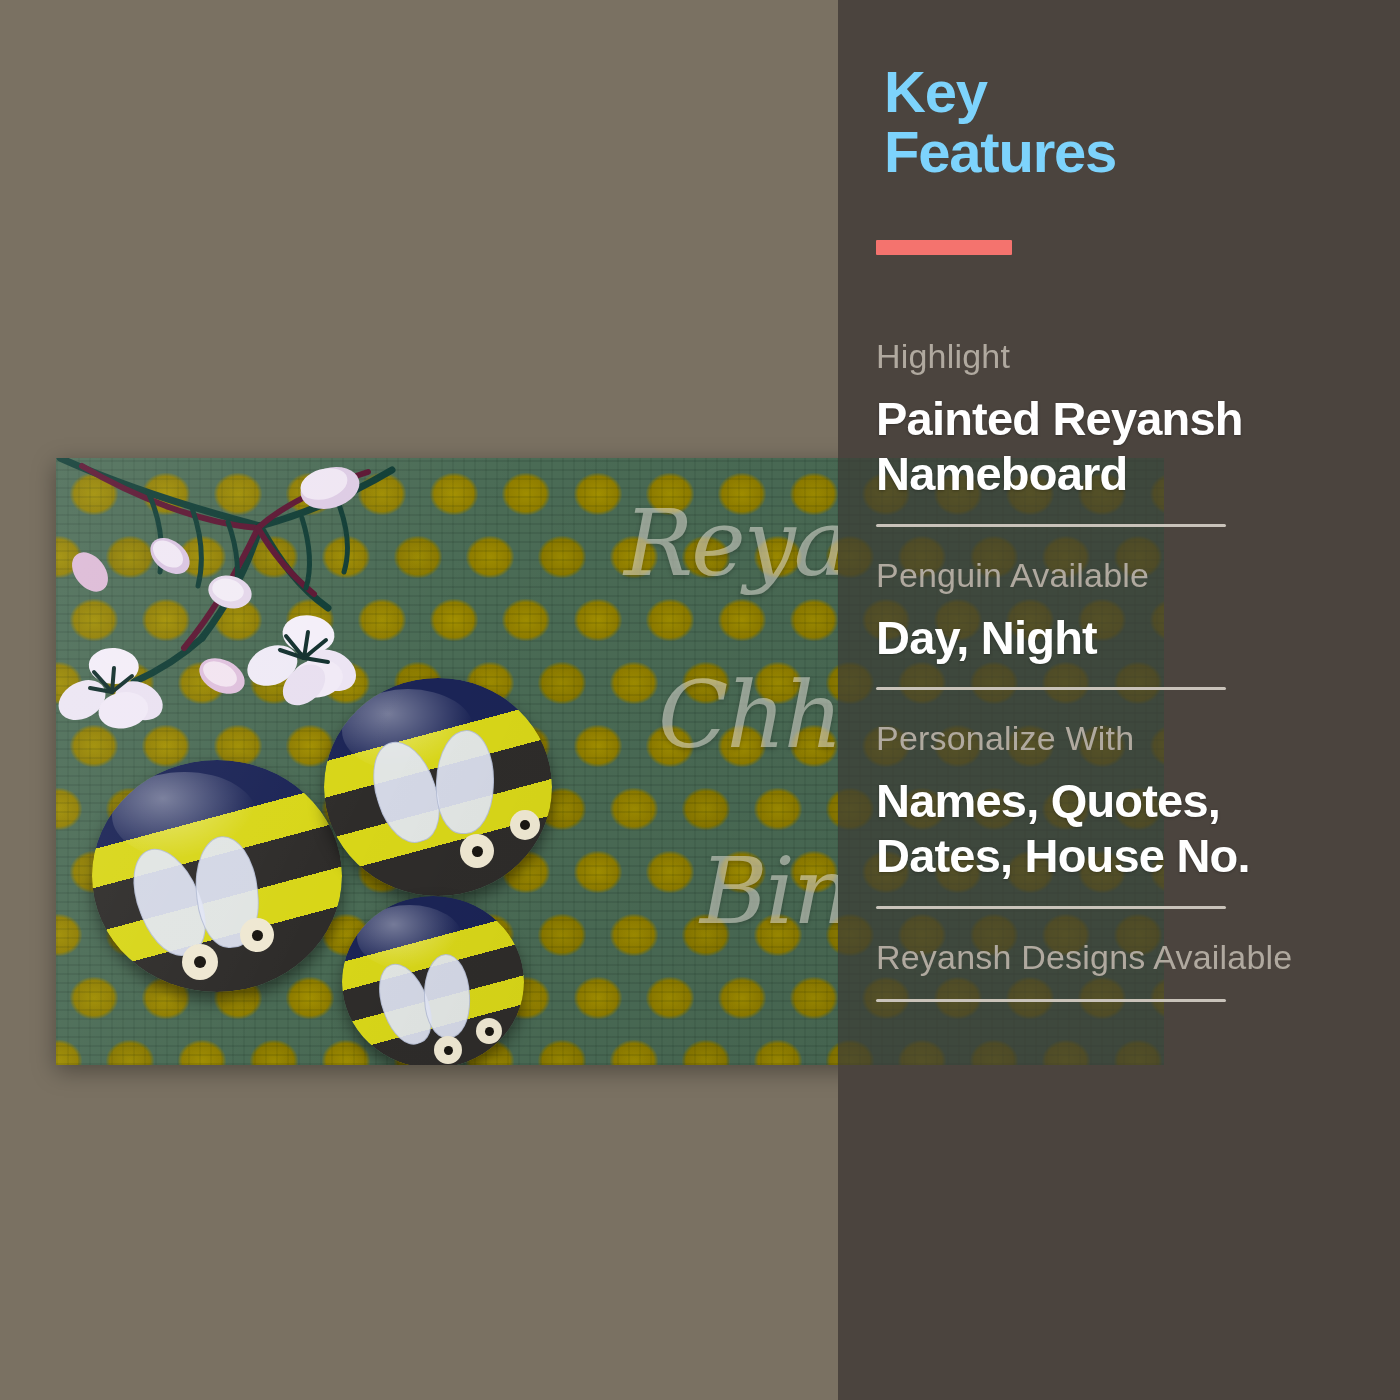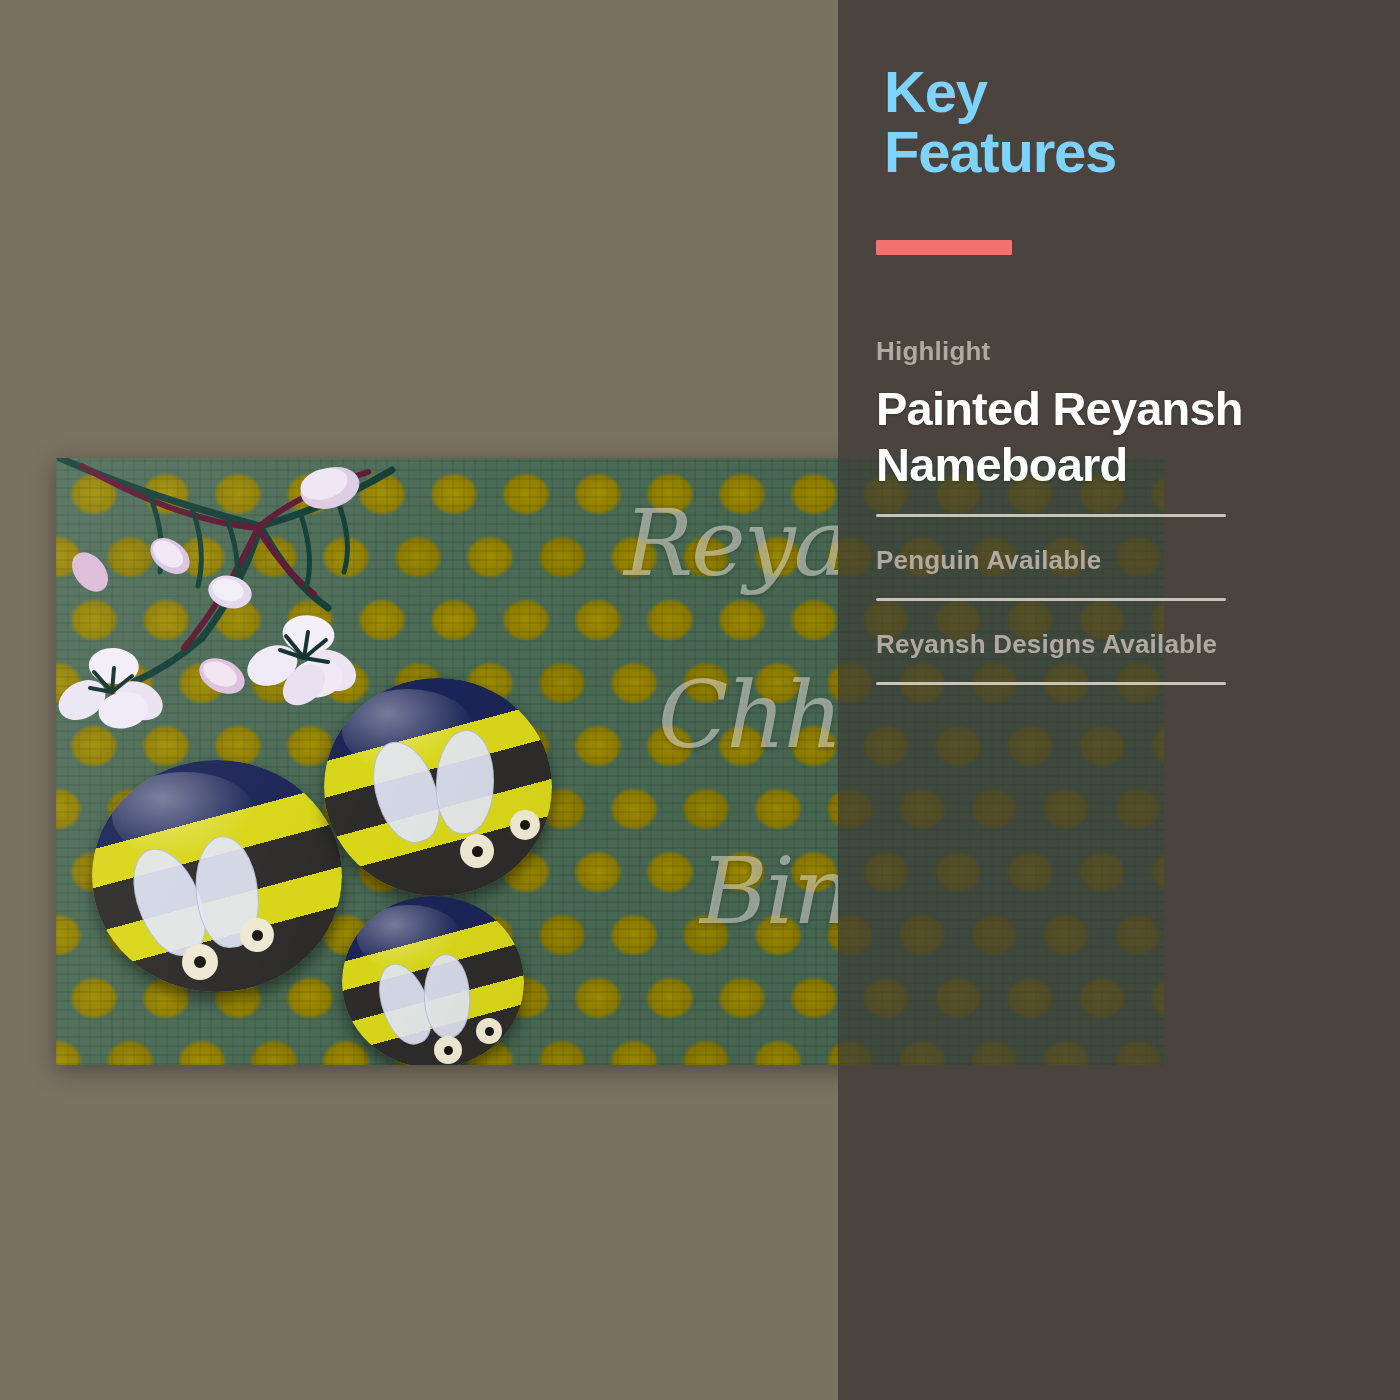--- a/index.html
+++ b/index.html
@@ -183,22 +183,22 @@
     border-radius:1px;
   }
 
   .features {
     position:absolute;
     left:38px; top:336px;
     width:490px;
   }
   .feature { position:relative; }
   .feature-label {
-    font-size:26px;
-    font-weight:700;
+    font-size:34px;
+    font-weight:400;
     color:#b0a99f;
     letter-spacing:.2px;
     line-height:1.2;
     white-space:nowrap;
   }
   .feature-value {
     margin-top:14px;
     font-size:47px;
     font-weight:700;
     color:#ffffff;
@@ -354,23 +354,30 @@
 
         <div class="feature">
           <div class="feature-label">Highlight</div>
           <div class="feature-value">Painted Reyansh
 Nameboard</div>
           <div class="feature-rule"></div>
         </div>
 
         <div class="feature">
           <div class="feature-label">Penguin Available</div>
+          <div class="feature-value">Day, Night</div>
           <div class="feature-rule"></div>
         </div>
 
+        <div class="feature">
+          <div class="feature-label">Personalize With</div>
+          <div class="feature-value">Names, Quotes,
+Dates, House No.</div>
+          <div class="feature-rule"></div>
+        </div>
 
         <div class="feature">
           <div class="feature-label">Reyansh Designs Available</div>
           <div class="feature-rule"></div>
         </div>
 
       </div>
     </div>
   </div>
 

